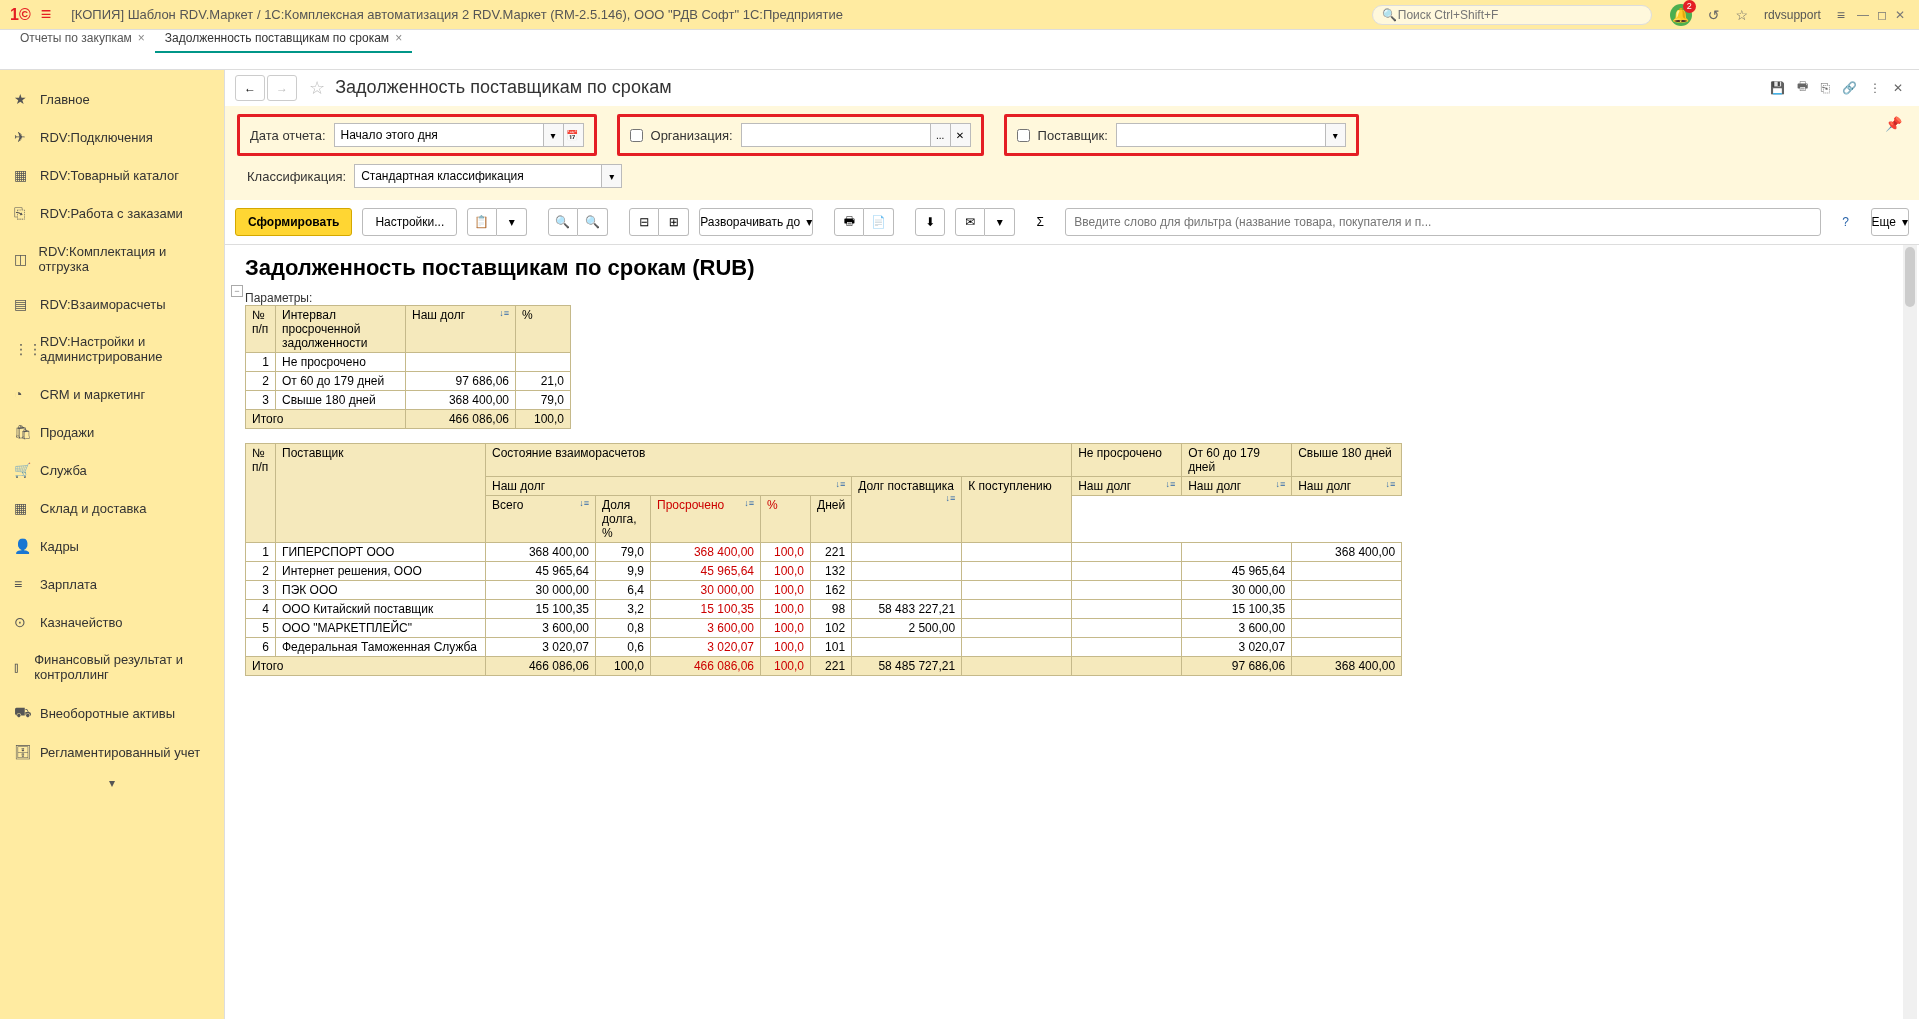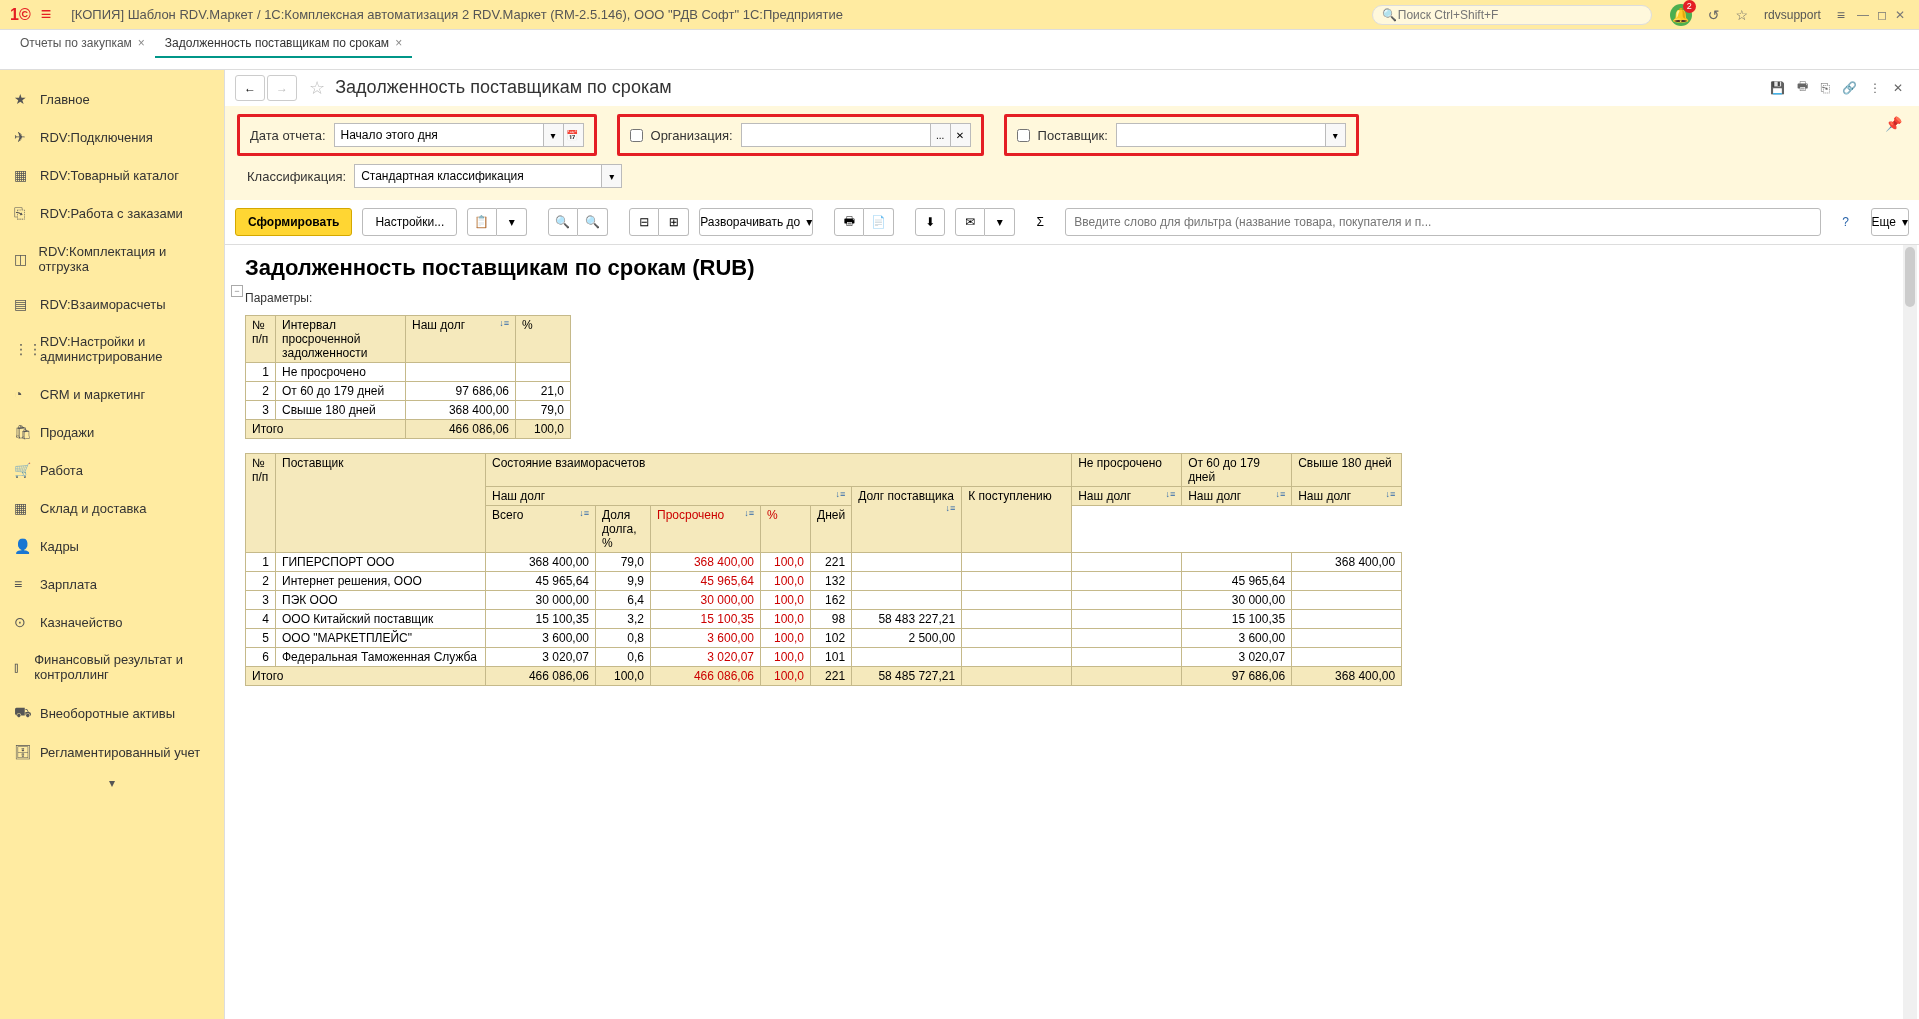--- a/index.html
+++ b/index.html
@@ -13,21 +13,21 @@
 .topbar .title { flex: 1; color: #555; font-size: 13px; }
 .topbar .search-box { display: flex; align-items: center; background: #fff8dc; border: 1px solid #ddd; border-radius: 12px; padding: 2px 10px; width: 280px; margin-right: 10px; }
 .topbar .search-box input { border: none; outline: none; background: transparent; flex: 1; font-size: 12px; color: #888; }
 .topbar .tb-icon { margin: 0 8px; color: #666; cursor: pointer; font-size: 14px; }
 .topbar .bell { position: relative; background: #4caf50; border-radius: 50%; width: 22px; height: 22px; display: inline-flex; align-items: center; justify-content: center; color: #fff; }
 .topbar .bell .badge { position: absolute; top: -4px; right: -4px; background: #e41e24; color: #fff; font-size: 9px; border-radius: 50%; width: 13px; height: 13px; display: flex; align-items: center; justify-content: center; }
 .topbar .user { color: #555; margin: 0 8px; }
 .topbar .win-btn { margin: 0 4px; color: #777; cursor: pointer; }
 
 
-.tabs { height: 40px; background: #fff; display: flex; align-items: flex-start; padding: 0 10px; border-bottom: 1px solid #ddd; }
+.tabs { height: 40px; background: #fff; display: flex; align-items: flex-end; padding: 16px 10px; border-bottom: 1px solid #ddd; }
 .tab { padding: 6px 10px; font-size: 12px; color: #555; border-bottom: 2px solid transparent; display: flex; align-items: center; }
 .tab.active { border-bottom: 2px solid #009688; color: #333; }
 .tab .close { margin-left: 6px; cursor: pointer; color: #888; }
 
 
 .main { flex: 1; display: flex; overflow: hidden; }
 
 
 .sidebar { width: 225px; background: #ffeba1; border-right: 1px solid #ddd; overflow-y: auto; padding-top: 10px; }
 .sidebar-item { display: flex; align-items: center; padding: 11px 14px; color: #333; cursor: pointer; font-size: 13px; }
@@ -65,21 +65,21 @@
 .btn-group .btn-icon { border-radius: 0; }
 .btn-group .btn-icon:first-child { border-radius: 3px 0 0 3px; }
 .btn-group .btn-icon:last-child { border-radius: 0 3px 3px 0; border-left: none; }
 .btn-drop-wide { border: 1px solid #bbb; padding: 5px 0; background: #fff; cursor: pointer; border-radius: 3px; display: inline-flex; align-items: center; gap: 6px; height: 28px; }
 .toolbar .filter-search { flex: 1; border: 1px solid #bbb; padding: 10px 8px; height: 28px; font-size: 12px; color: #999; border-radius: 3px; }
 .toolbar .divider { width: 1px; height: 24px; background: transparent; }
 
 
 .report { flex: 1; overflow: auto; padding: 10px 20px; position: relative; }
 .report h2 { font-size: 22px; font-weight: bold; margin-bottom: 10px; }
-.params { display: flex; gap: 20px; margin-bottom: 10px; font-size: 12px; }
+.params { display: flex; gap: 20px; font-size: 12px; }
 .params .plabel { color: #333; }
 .params .plines div { line-height: 1.5; }
 
 .collapse-rail { position: absolute; left: 6px; top: 18px; display: flex; flex-direction: column; align-items: center; color: #888; }
 .collapse-btn { border: 1px solid #aaa; width: 12px; height: 12px; font-size: 9px; display: flex; align-items: center; justify-content: center; cursor: pointer; margin: 22px 0; }
 
 
 table { border-collapse: collapse; font-size: 12px; }
 th, td { border: 1px solid #c5b98a; padding: 2px 6px; text-align: left; vertical-align: top; }
 th { background: #f5e9bc; font-weight: normal; }
@@ -166,21 +166,21 @@
         <div class="sidebar-item">
           <span class="sb-icon">◔</span>
           <span>CRM и маркетинг</span>
         </div>
         <div class="sidebar-item">
           <span class="sb-icon">🛍</span>
           <span>Продажи</span>
         </div>
         <div class="sidebar-item">
           <span class="sb-icon">🛒</span>
-          <span>Работа</span>
+          <span>Служба</span>
         </div>
         <div class="sidebar-item">
           <span class="sb-icon">▦</span>
           <span>Склад и доставка</span>
         </div>
         <div class="sidebar-item">
           <span class="sb-icon">👤</span>
           <span>Кадры</span>
         </div>
         <div class="sidebar-item">

